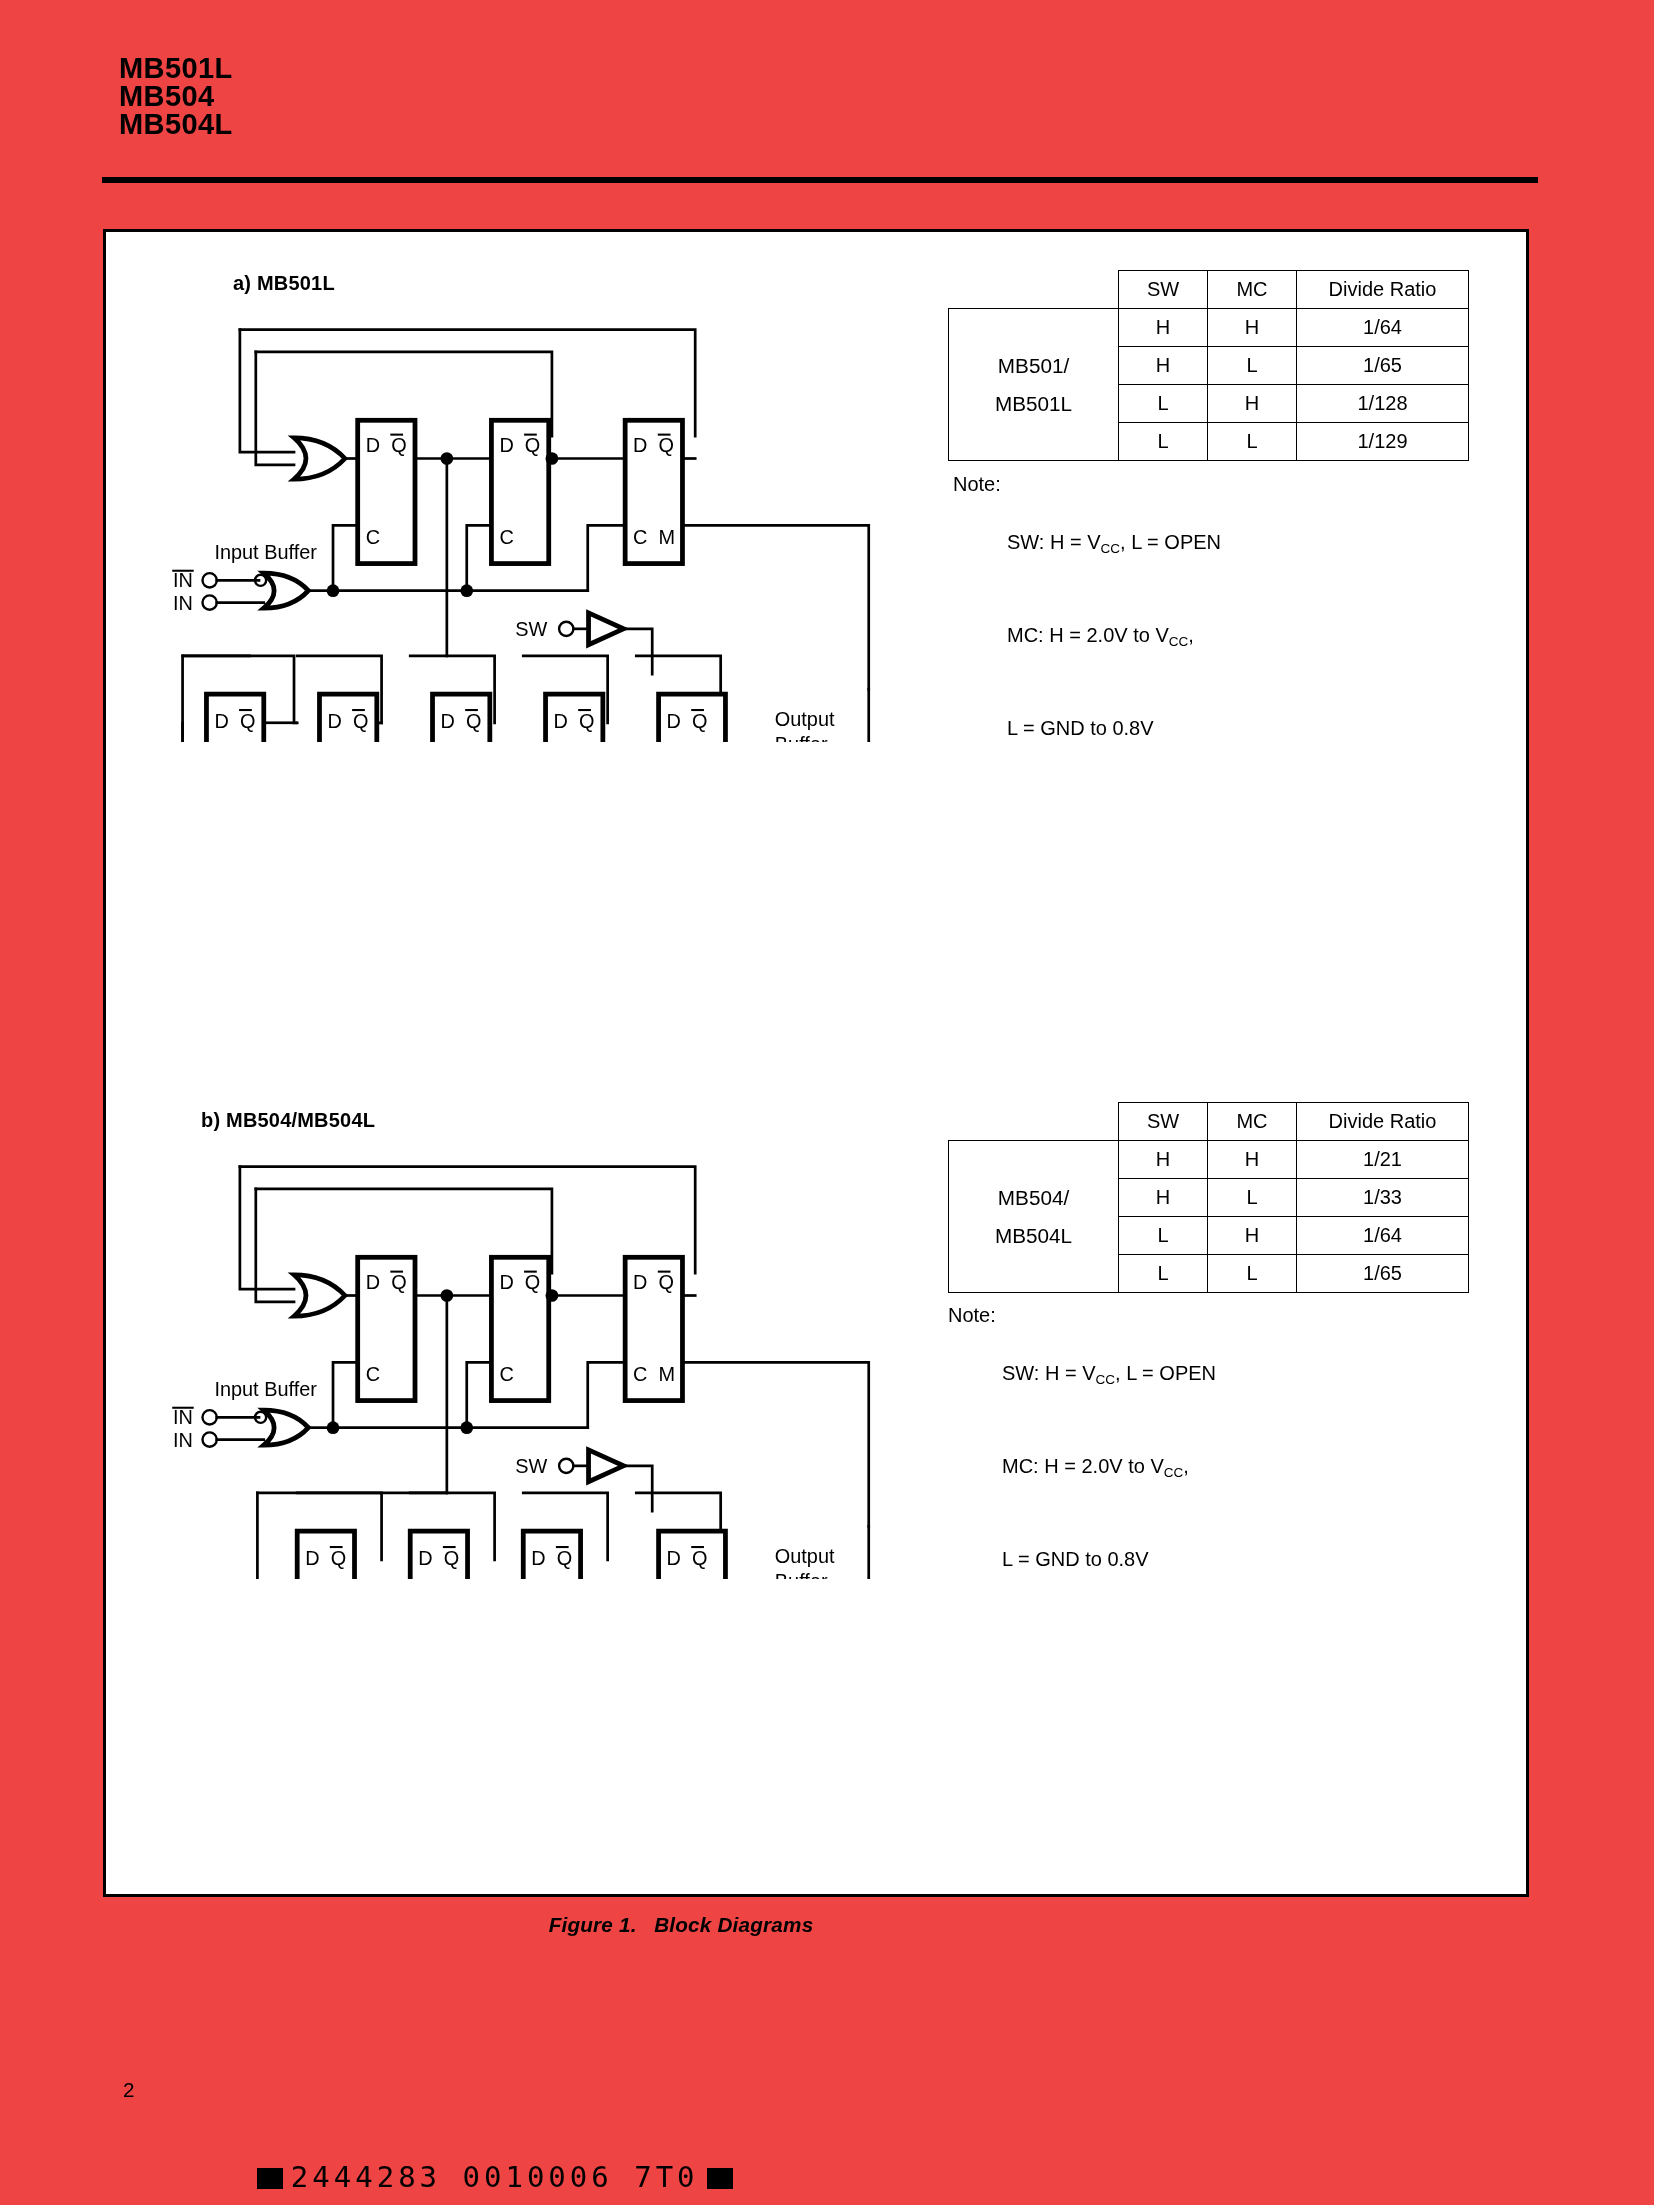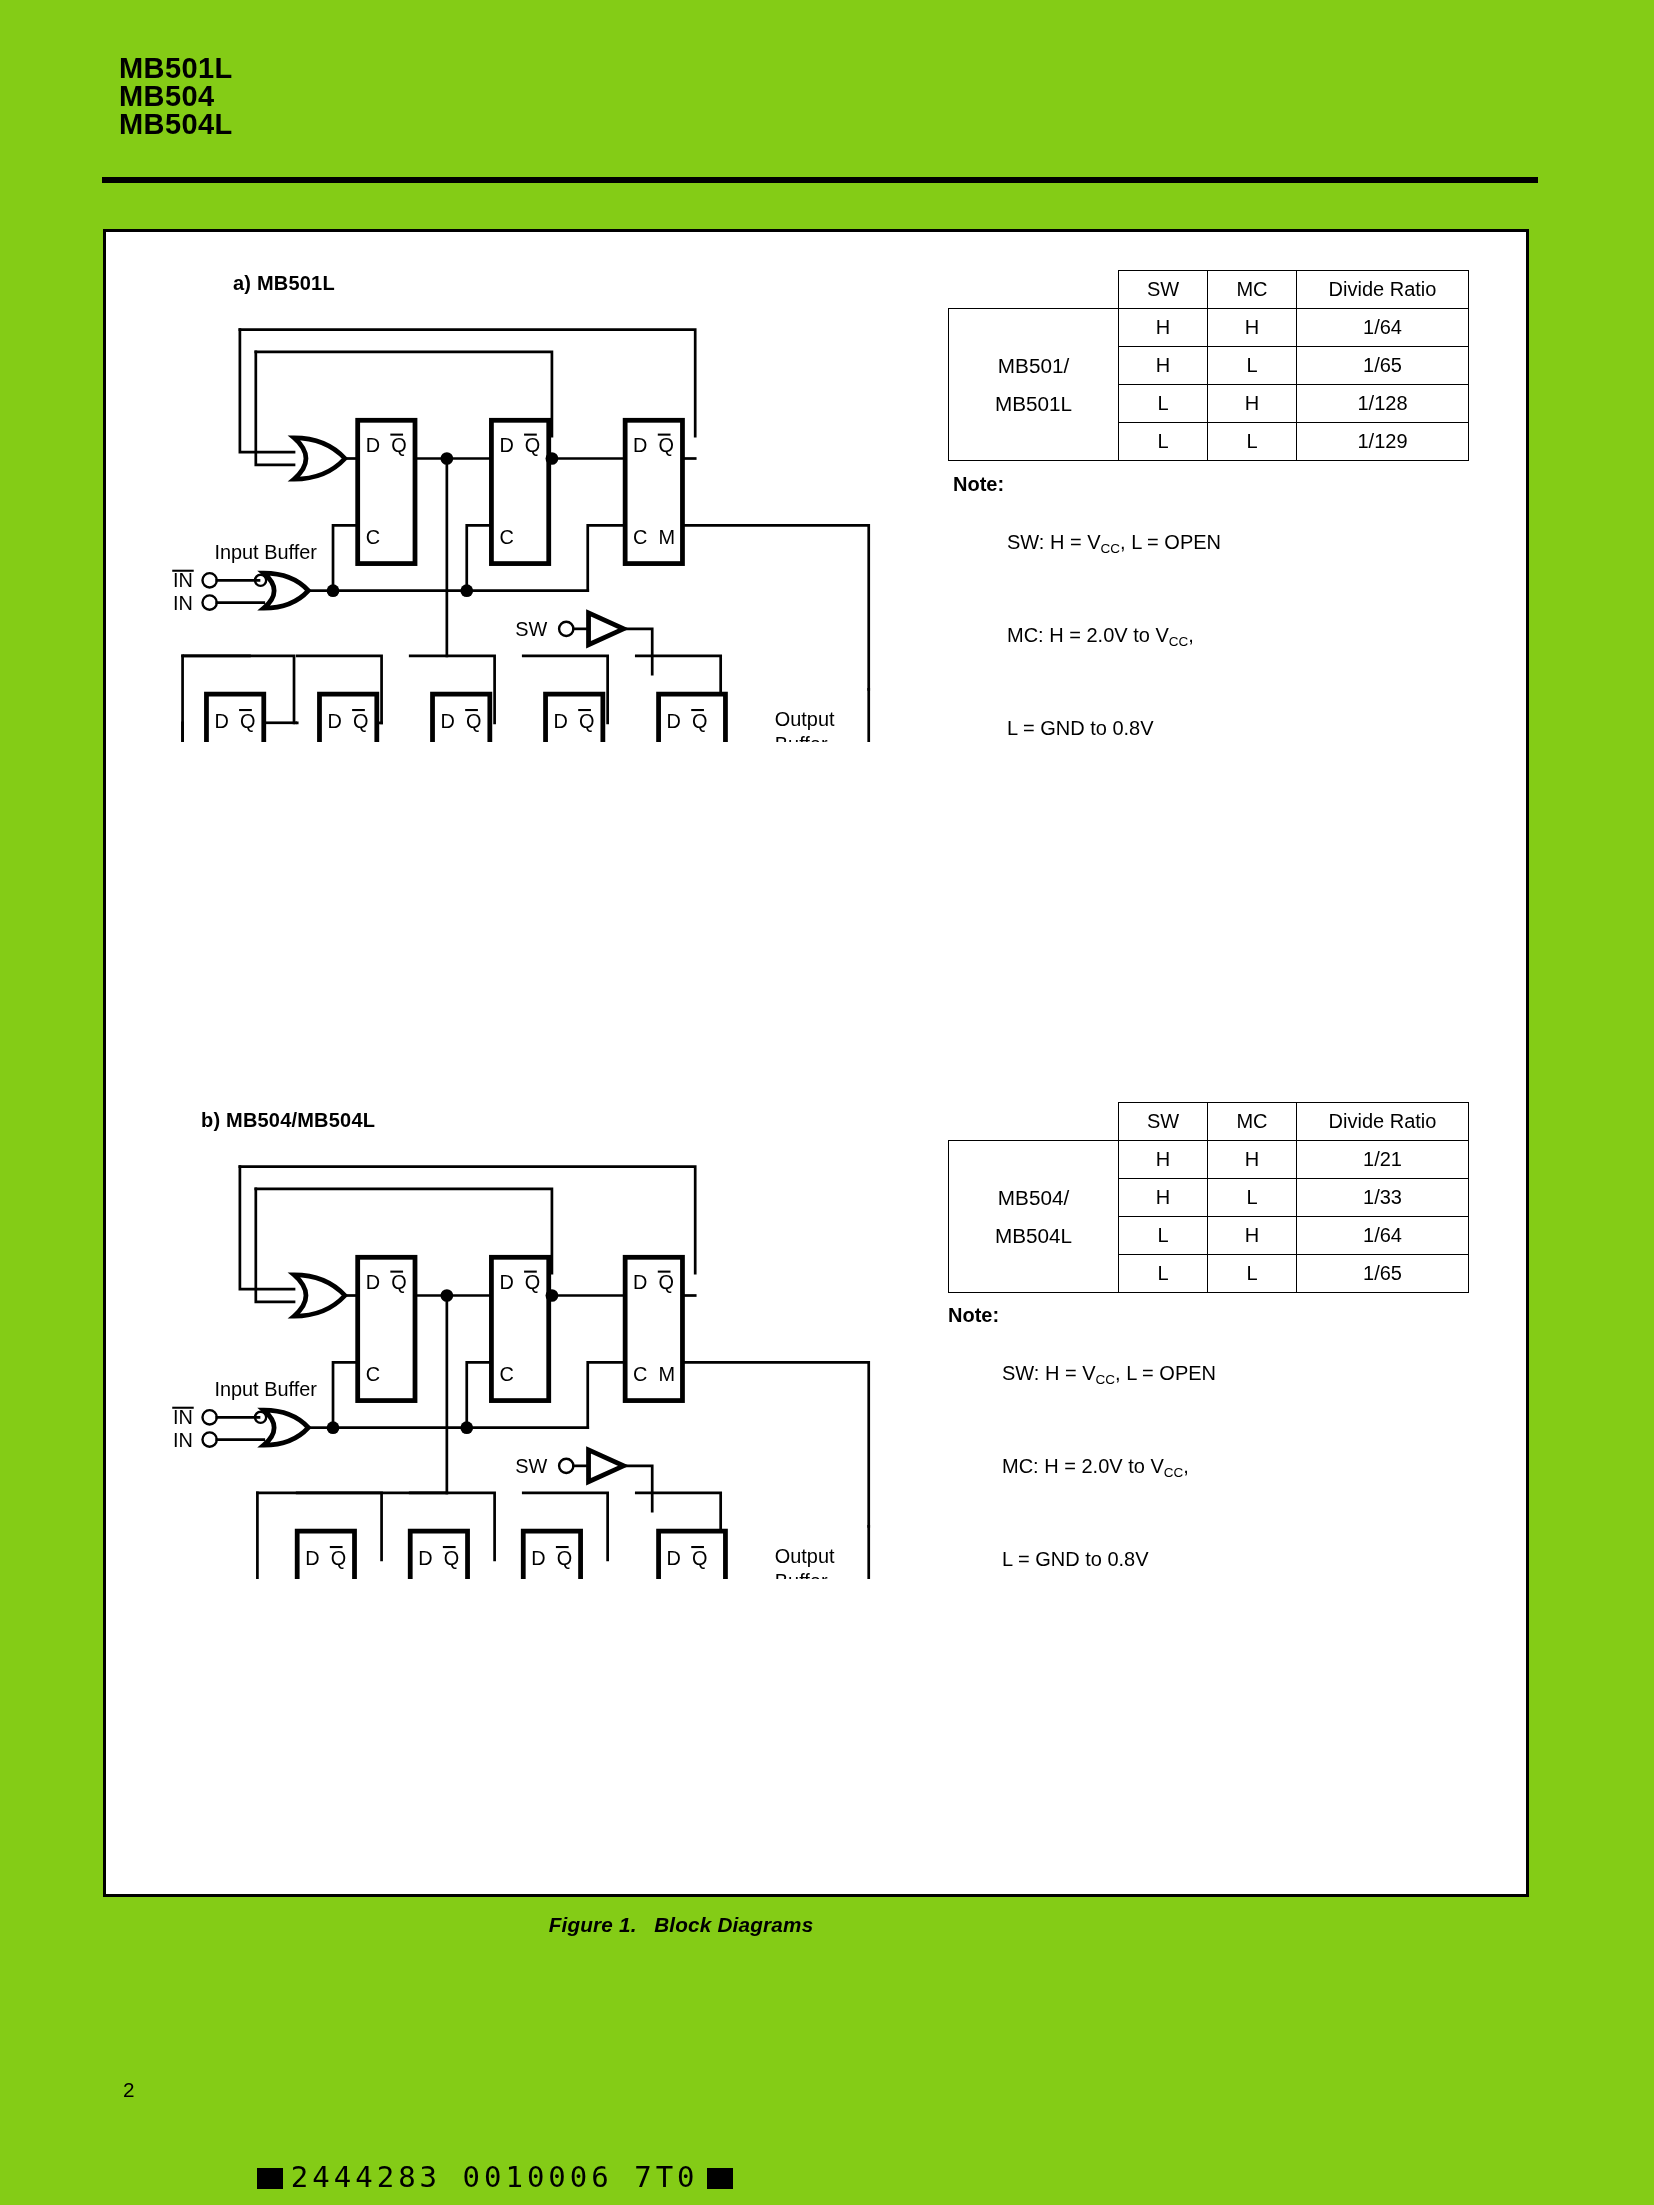--- a/index.html
+++ b/index.html
@@ -1,21 +1,21 @@
 <!DOCTYPE html>
 <html style="font-size:12.7px"><head>
 <meta charset="utf-8">
 <style>
   html,body{margin:0;padding:0;background:#fff;}
   body{
     width:1655px;height:2205px;position:relative;
     font-family:"Liberation Sans",sans-serif;
     color:#000;-webkit-font-smoothing:none;
   }
-  .page{position:absolute;inset:0;background:#84cc16;}
+  .page{position:absolute;inset:0;background:#ef4444;}
 
   
   #header-titles{position:absolute;left:119px;top:54px;}
   #header-titles .ttl{
     font-size:29px;font-weight:bold;letter-spacing:0.4px;line-height:28px;
     font-family:"Liberation Sans",sans-serif;
   }
   #header-rule{
     position:absolute;left:102px;top:177px;width:1436px;height:6.4px;background:#000;
   }
@@ -40,21 +40,21 @@
     text-align:center;font-family:"Liberation Sans",sans-serif;
     padding:0;height:37px;
   }
   .ttable .part{width:169px;font-size:20.7px;line-height:38px;}
   .ttable .c-sw{width:88px;}
   .ttable .c-mc{width:88px;}
   .ttable .c-dr{width:171px;}
   .ttable .blank{border-top:none;border-left:none;}
 
   .note{position:absolute;font-size:20px;line-height:29px;}
-  .note .lbl{font-weight:bold;position:absolute;left:0;top:0;text-align:center;}
+  .note .lbl{font-weight:normal;position:absolute;left:0;top:0;text-align:center;}
   .note .body{margin-left:54px;white-space:pre;}
   .sub{font-size:13.5px;vertical-align:-4px;}
 
   
   #figure-caption{
     position:absolute;top:1913px;left:0;width:1362px;text-align:center;
     font-size:20.7px;font-weight:bold;font-style:italic;letter-spacing:0.2px;
   }
   #figure-caption .gap{display:inline-block;width:17.5px;}
 

